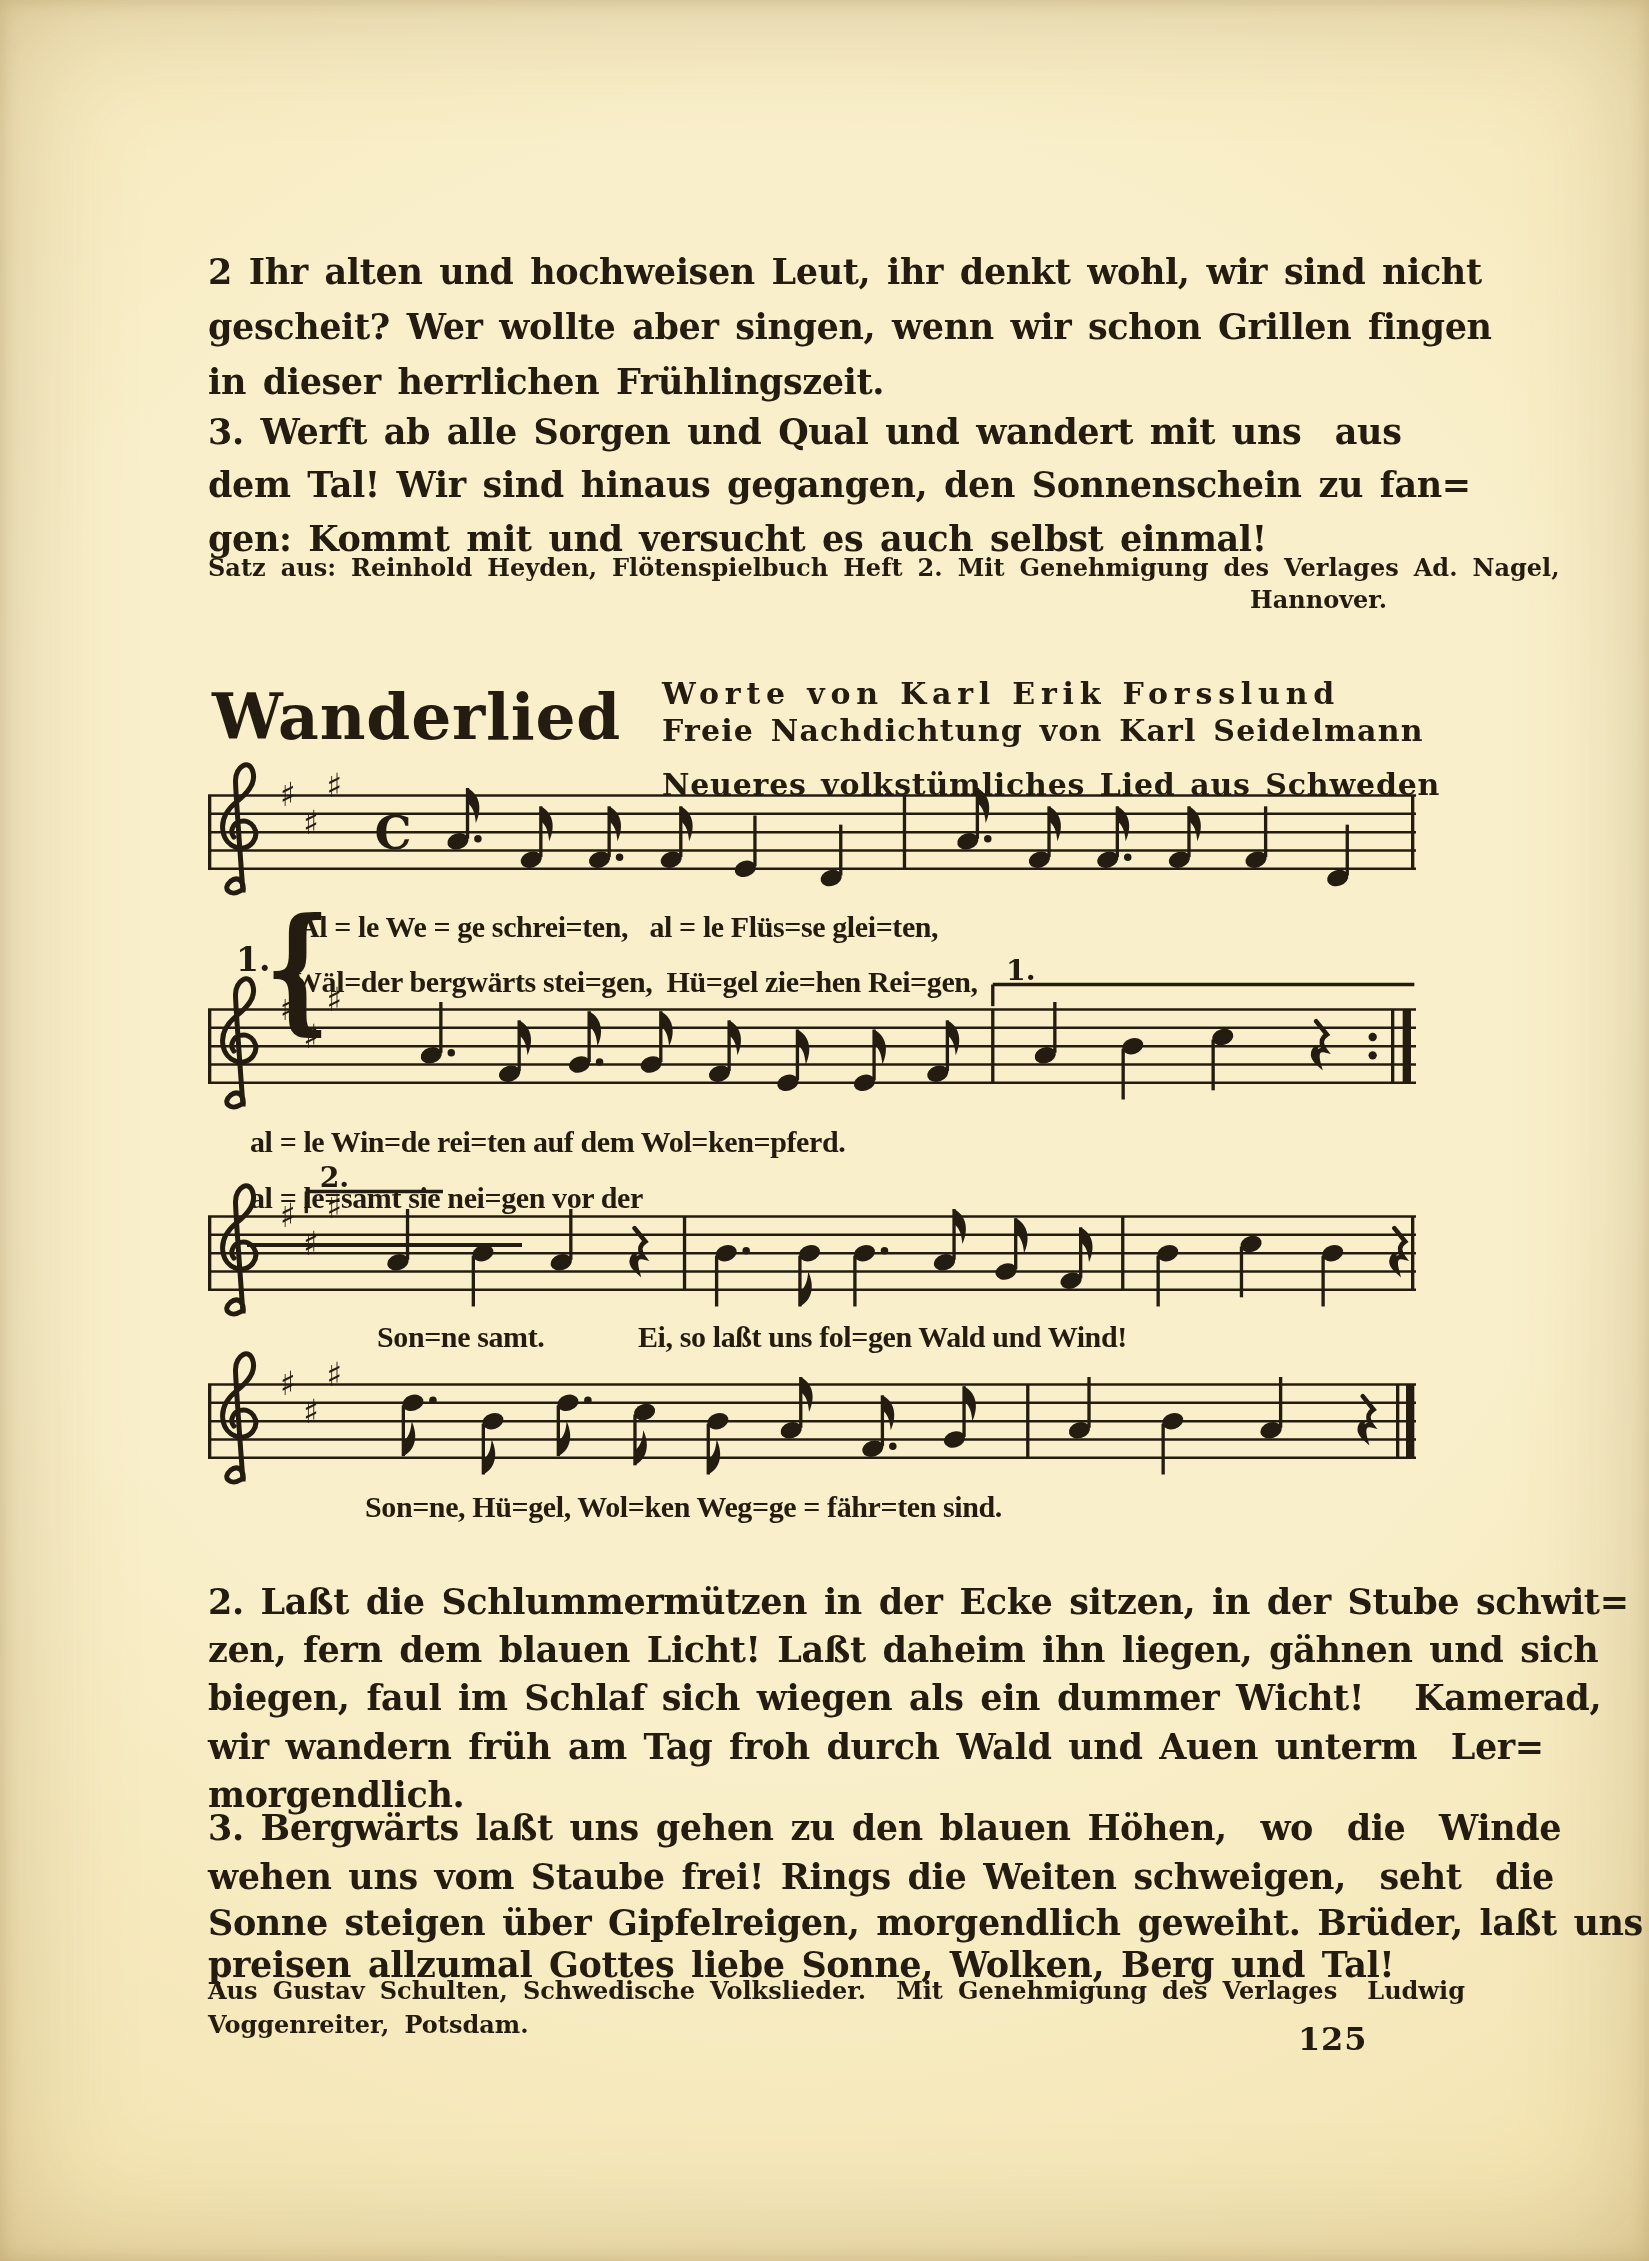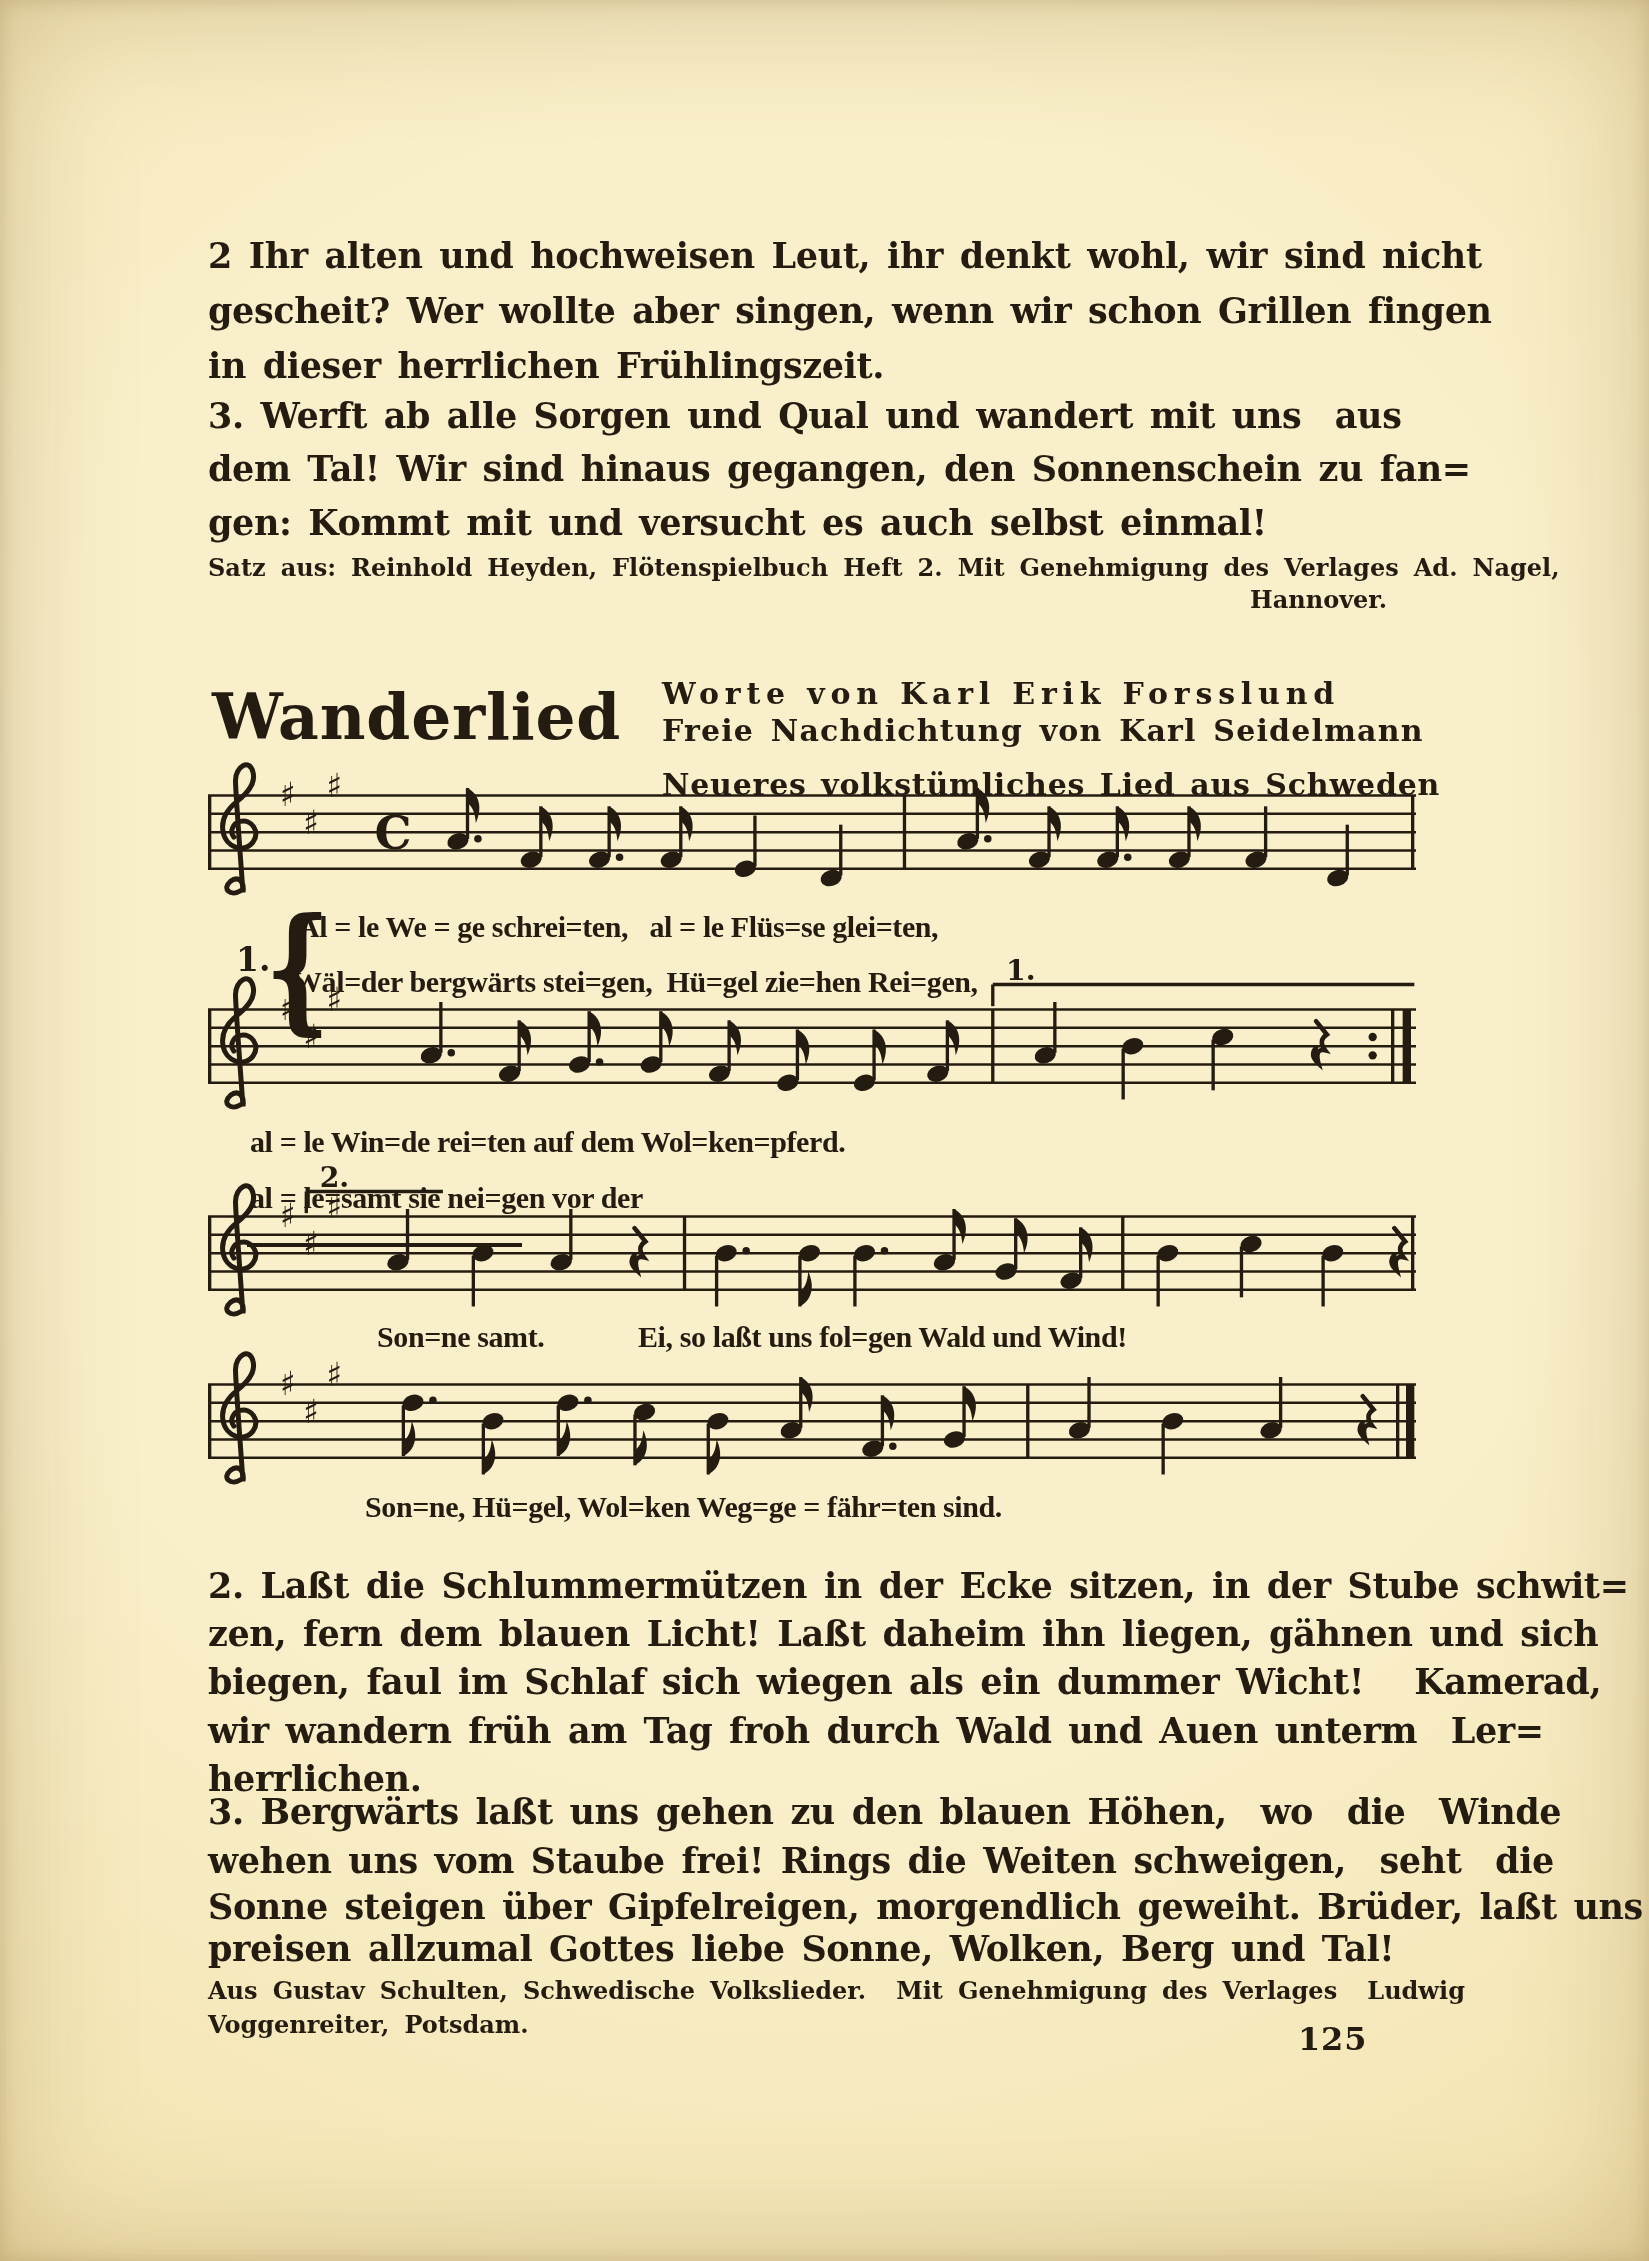--- a/index.html
+++ b/index.html
@@ -5,21 +5,21 @@
   html,body{margin:0;padding:0;background:#c9af7c;}
   .page{
     position:relative;width:1650px;height:2261px;overflow:hidden;
     background:
       radial-gradient(ellipse 130% 95% at 48% 42%, #f9efca 38%, #f4e5b4 66%, #ecd79c 88%, #e0c489 100%);
     box-shadow: inset 0 0 133px rgba(122,88,32,.28), inset 0 0 20px rgba(122,88,32,.22);
     font-family:"DejaVu Serif", serif;
     color:#241c10;
   }
   .t{position:absolute;white-space:pre;font-weight:bold;color:#241c10;}
-  .body-line{font-size:35px;letter-spacing:-0.4px;word-spacing:5px;}
+  .body-line{font-size:35px;letter-spacing:-0.4px;word-spacing:5px;margin-top:16px;}
   .note-line{font-size:24px;letter-spacing:0px;word-spacing:6.7px;}
   .title{font-size:63px;letter-spacing:0.8px;}
   .credit{font-size:30px;}
   .credit.sp{letter-spacing:5.8px;}
   .credit.sp2{letter-spacing:1.2px;word-spacing:5px;}
   .credit.sp3{letter-spacing:0.8px;word-spacing:3.3px;}
   .lyric{font-size:30px;letter-spacing:-0.4px;font-family:Liberation Serif, serif;}
   .pagenum{font-size:32px;letter-spacing:0.8px;}
   .staff-box{position:absolute;left:208px;width:1208px;height:167px;}
   .brace{font-size:127px;font-weight:bold;transform:scale(.8,1.08);transform-origin:left top;line-height:125px;}
@@ -261,21 +261,21 @@
 
   <div class="t lyric" style="left:377px;top:1320px">Son=ne samt.</div>
   <div class="t lyric" style="left:638px;top:1320px">Ei, so laßt uns fol=gen Wald und Wind!</div>
 
   <div class="t lyric" style="left:365px;top:1490px">Son=ne, Hü=gel, Wol=ken Weg=ge = fähr=ten sind.</div>
 
   <div class="t body-line" style="left:208px;top:1565px">2. Laßt die Schlummermützen in der Ecke sitzen, in der Stube schwit=</div>
   <div class="t body-line" style="left:208px;top:1613px">zen, fern dem blauen Licht! Laßt daheim ihn liegen, gähnen und sich</div>
   <div class="t body-line" style="left:208px;top:1661px">biegen, faul im Schlaf sich wiegen als ein dummer Wicht!   Kamerad,</div>
   <div class="t body-line" style="left:208px;top:1710px">wir wandern früh am Tag froh durch Wald und Auen unterm  Ler=</div>
-  <div class="t body-line" style="left:208px;top:1758px">herrlichen.</div>
+  <div class="t body-line" style="left:208px;top:1758px">morgendlich.</div>
 
   <div class="t body-line" style="left:208px;top:1791px">3. Bergwärts laßt uns gehen zu den blauen Höhen,  wo  die  Winde</div>
   <div class="t body-line" style="left:208px;top:1840px">wehen uns vom Staube frei! Rings die Weiten schweigen,  seht  die</div>
   <div class="t body-line" style="left:208px;top:1886px">Sonne steigen über Gipfelreigen, morgendlich geweiht. Brüder, laßt uns</div>
   <div class="t body-line" style="left:208px;top:1928px">preisen allzumal Gottes liebe Sonne, Wolken, Berg und Tal!</div>
 
   <div class="t note-line" style="left:208px;top:1976px">Aus Gustav Schulten, Schwedische Volkslieder.  Mit Genehmigung des Verlages  Ludwig</div>
   <div class="t note-line" style="left:208px;top:2010px">Voggenreiter, Potsdam.</div>
 
   <div class="t pagenum" style="left:1298px;top:2020px">125</div>

